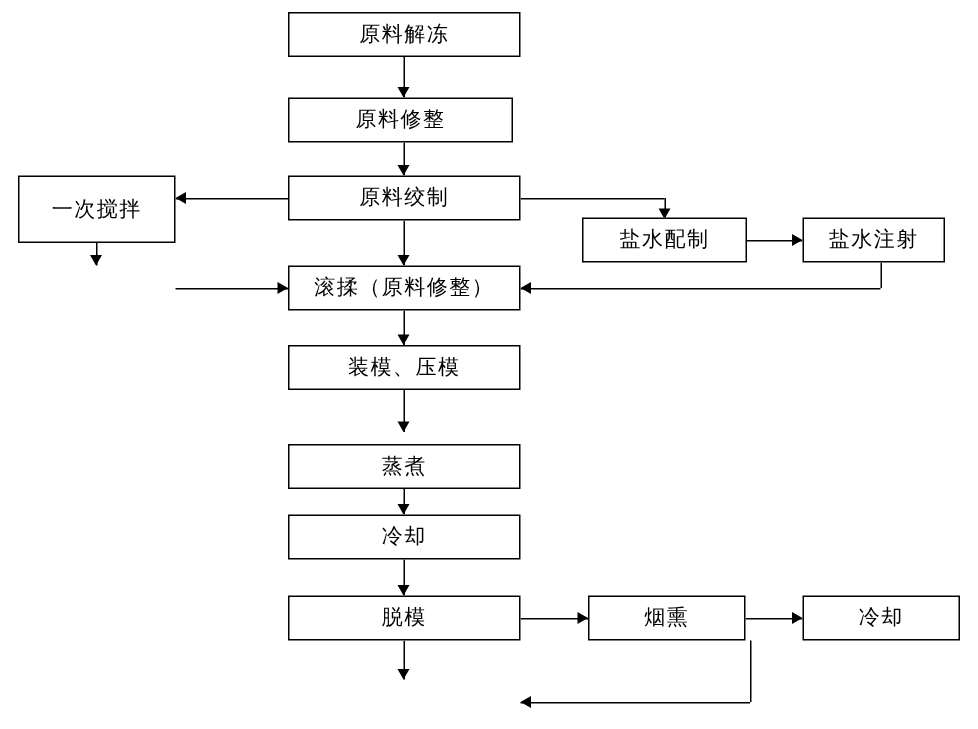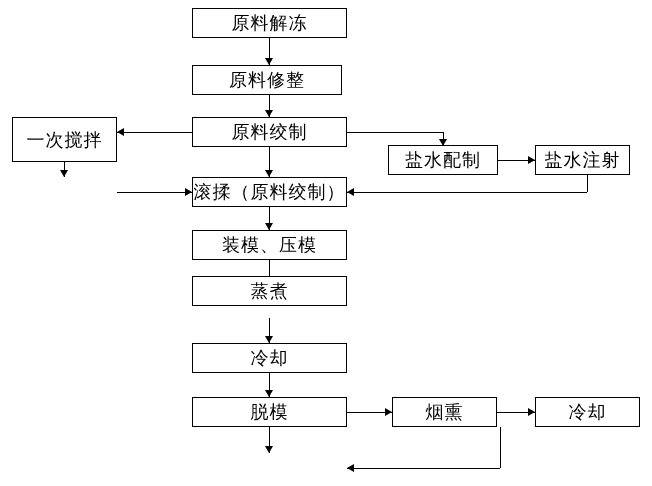--- a/index.html
+++ b/index.html
@@ -16,21 +16,21 @@
     overflow: hidden;
   }
   .node {
     position: absolute;
     box-sizing: border-box;
     border: 1px solid #000000;
     background: #ffffff;
     display: flex;
     align-items: center;
     justify-content: center;
-    font-size: 18px;
+    font-size: 14px;
     color: #000000;
     letter-spacing: 1px;
     white-space: nowrap;
     z-index: 3;
   }
   .edge {
     position: absolute;
     background: #000000;
     z-index: 1;
   }
@@ -92,28 +92,28 @@
   <div class="node" style="left:388px; top:145px; width:110px; height:30px;">
     <span>盐水配制</span>
   </div>
 
   <div class="node" style="left:535px; top:145px; width:95px; height:30px;">
     <span>盐水注射</span>
   </div>
 
 
   <div class="node" style="left:192px; top:177px; width:155px; height:30px;">
-    <span>滚揉（原料绞制）</span>
+    <span>滚揉（原料修整）</span>
   </div>
 
   <div class="node" style="left:192px; top:230px; width:155px; height:30px;">
     <span>装模、压模</span>
   </div>
 
-  <div class="node" style="left:192px; top:276px; width:155px; height:30px;">
+  <div class="node" style="left:192px; top:296px; width:155px; height:30px;">
     <span>蒸煮</span>
   </div>
 
   <div class="node" style="left:192px; top:343px; width:155px; height:30px;">
     <span>冷却</span>
   </div>
 
   <div class="node" style="left:192px; top:397px; width:155px; height:30px;">
     <span>脱模</span>
   </div>

